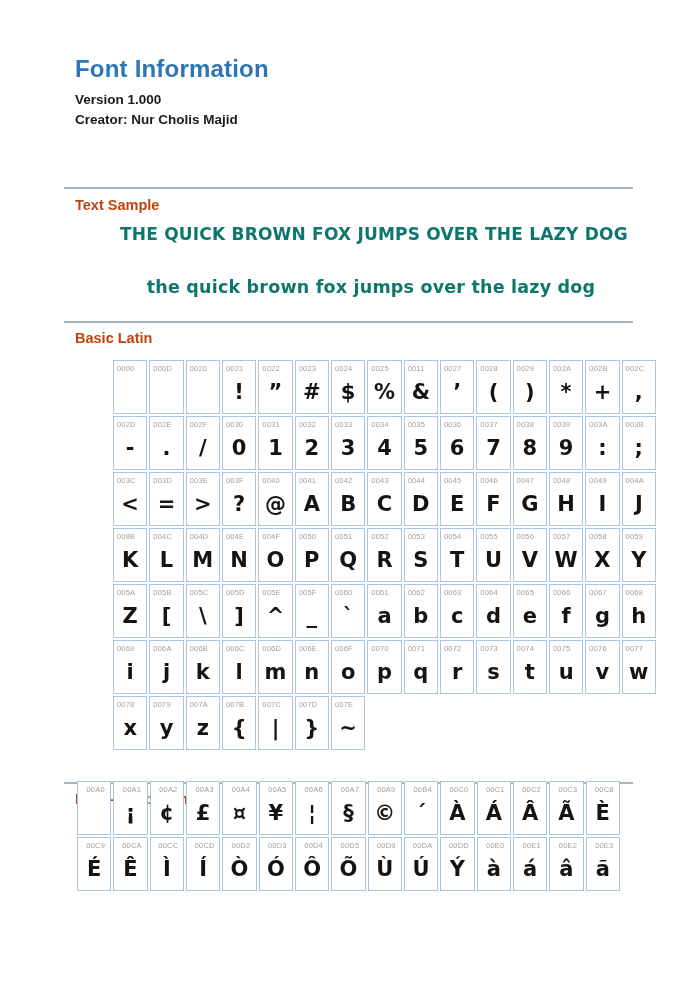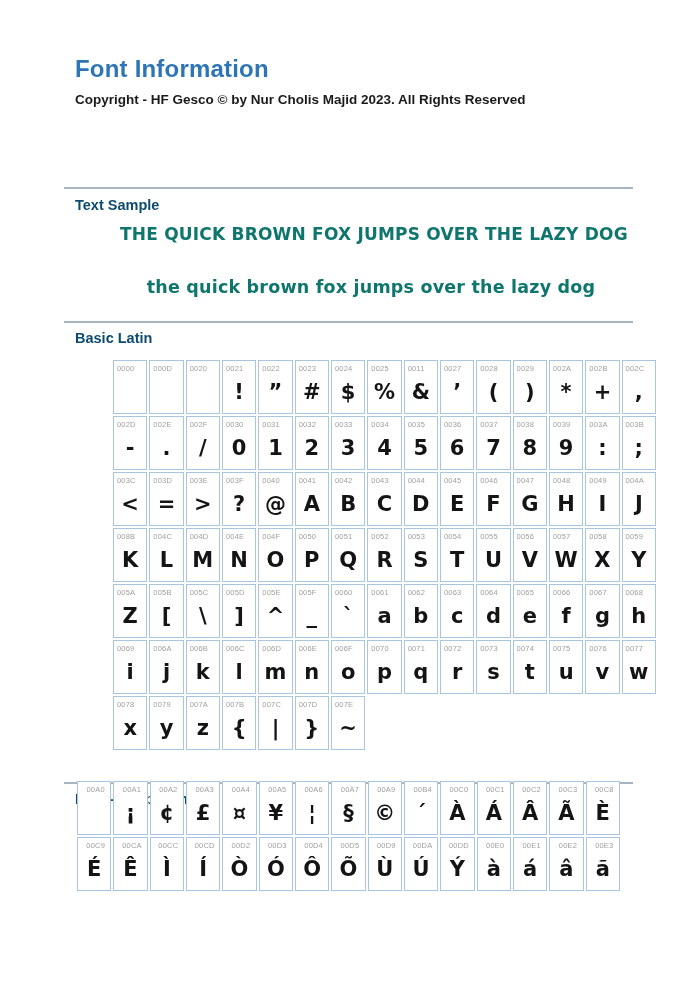--- a/index.html
+++ b/index.html
@@ -23,21 +23,21 @@
   }
   .divider {
     position:absolute; left:64px; width:569px; height:2px;
     background:#A8B4C0;
   }
   .hr-1 { top:187px; }
   .hr-2 { top:321px; }
   .hr-3 { top:782px; }
   .section-heading {
     position:absolute; left:75px;
-    font-size:14.5px; font-weight:bold; color:#0c4a6e;
+    font-size:14.5px; font-weight:bold; color:#c2410c;
   }
   .sh-text-sample { top:197px; }
   .sh-basic-latin { top:330px; }
   .sh-latin1 { top:791px; }
   .sample-line {
     position:absolute; left:120px; width:502px;
     text-align:center;
     font-family:"DejaVu Sans", sans-serif;
     font-weight:700; color:#0f766e;
     white-space:nowrap;
@@ -74,21 +74,22 @@
   }
 </style>
 </head>
 <body>
 
 <div class="page">
 
   <div class="doc-title">Font Information</div>
 
   <div class="info-block">
-    <div>Copyright - HF Gesco © by Nur Cholis Majid 2023. All Rights Reserved</div>
+    <div>Version 1.000</div>
+    <div>Creator: Nur Cholis Majid</div>
   </div>
 
   <div class="divider hr-1"></div>
 
   <div class="section-heading sh-text-sample">Text Sample</div>
   <div class="sample-line sample-upper">THE QUICK BROWN FOX JUMPS OVER THE LAZY DOG</div>
   <div class="sample-line sample-lower">the quick brown fox jumps over the lazy dog</div>
 
   <div class="divider hr-2"></div>
 

